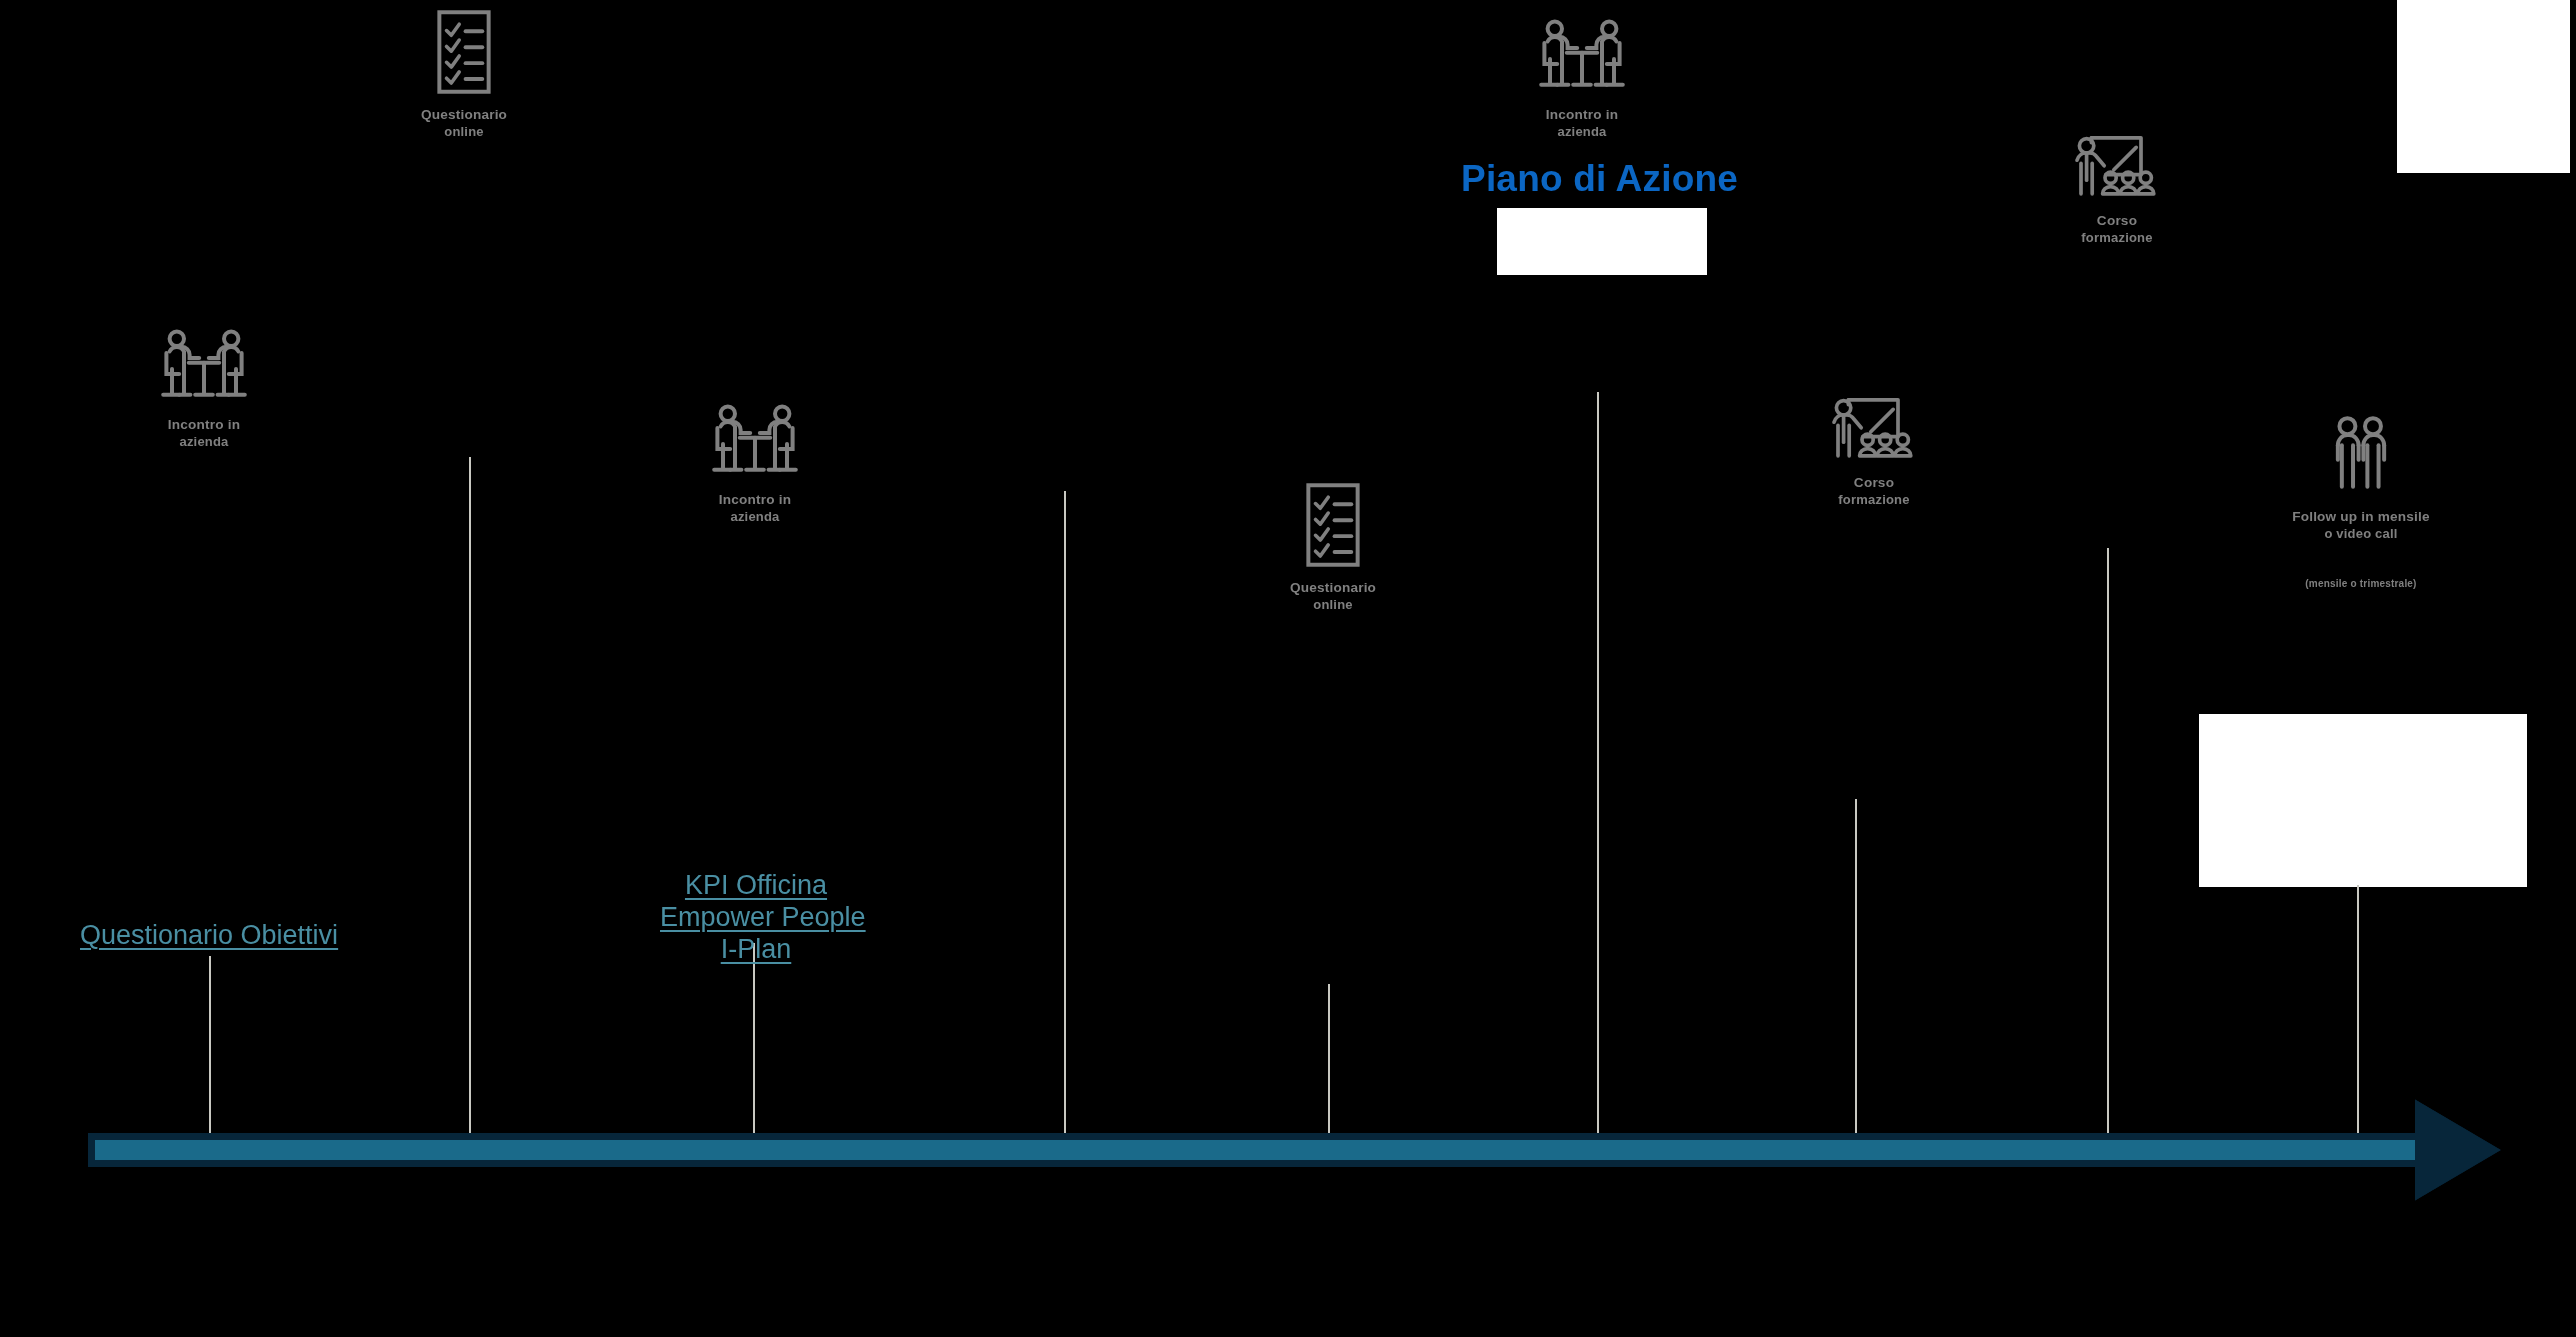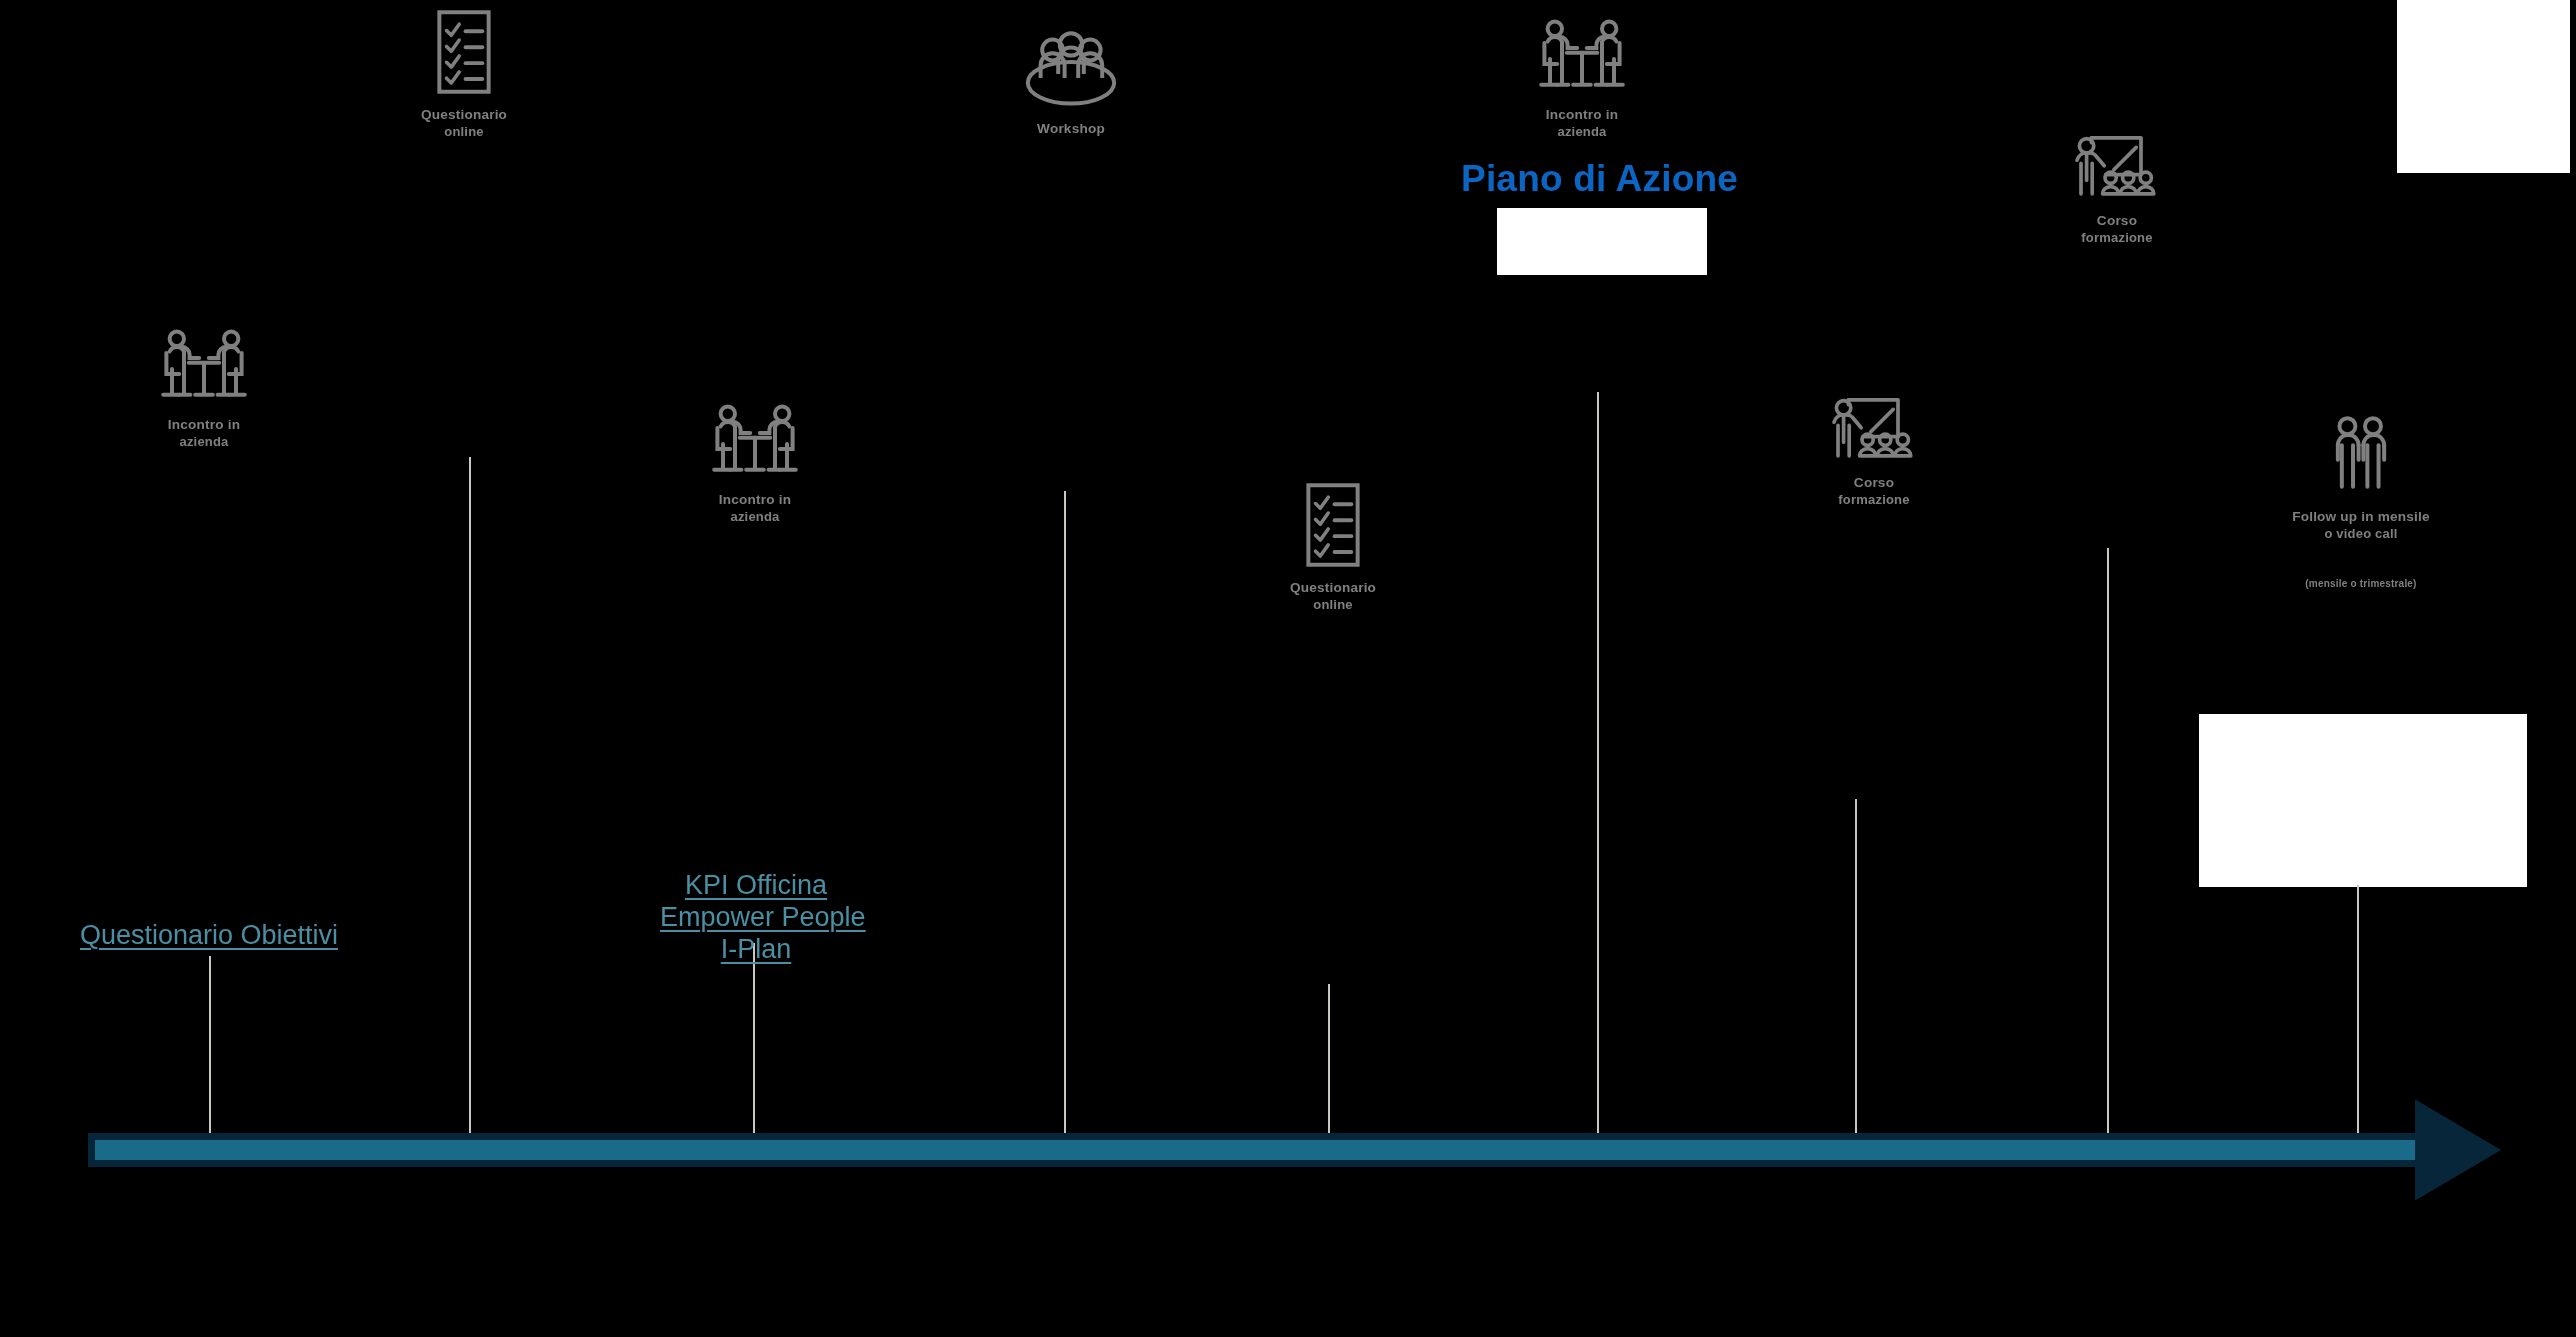--- a/index.html
+++ b/index.html
@@ -77,39 +77,20 @@
           <line x1="41" y1="89" x2="62" y2="89"></line>
         </g>
       </svg>
     </span>
     <span class="cap">
       <span class="l1">Questionario</span>
       <span class="l2">online</span>
     </span>
   </div>
 
-  <div class="node" style="left:999px;top:30px;width:144px;">
-    <span class="glyph">
-      <svg width="112" height="80" viewBox="0 0 140 100">
-        <g fill="none" stroke="#808080" stroke-width="5">
-          <circle cx="47" cy="25" r="13"></circle>
-          <circle cx="70" cy="18" r="14"></circle>
-          <circle cx="94" cy="25" r="13"></circle>
-          <path d="M32 60 V44 a15 15 0 0 1 30 0 V60"></path>
-          <path d="M54 55 V38 a16 16 0 0 1 32 0 V55"></path>
-          <path d="M79 60 V44 a15 15 0 0 1 30 0 V60"></path>
-          <ellipse cx="70" cy="66" rx="54" ry="26"></ellipse>
-        </g>
-      </svg>
-    </span>
-    <span class="cap">
-      <span class="l1">Workshop</span>
-      <span class="l2"></span>
-    </span>
-  </div>
 
   <div class="node" style="left:1510px;top:19px;width:144px;">
     <span class="glyph">
       <svg width="104" height="77" viewBox="0 0 130 96">
         <g fill="none" stroke="#808080" stroke-width="5" stroke-linecap="round">
           <circle cx="31" cy="12" r="9"></circle>
           <path d="M31 22 h6 a10 10 0 0 1 10 10 v4 h12"></path>
           <path d="M22 28 a10 10 0 0 1 18 0 v22"></path>
           <path d="M18 30 v26 h16"></path>
           <path d="M25 50 v30"></path> 

